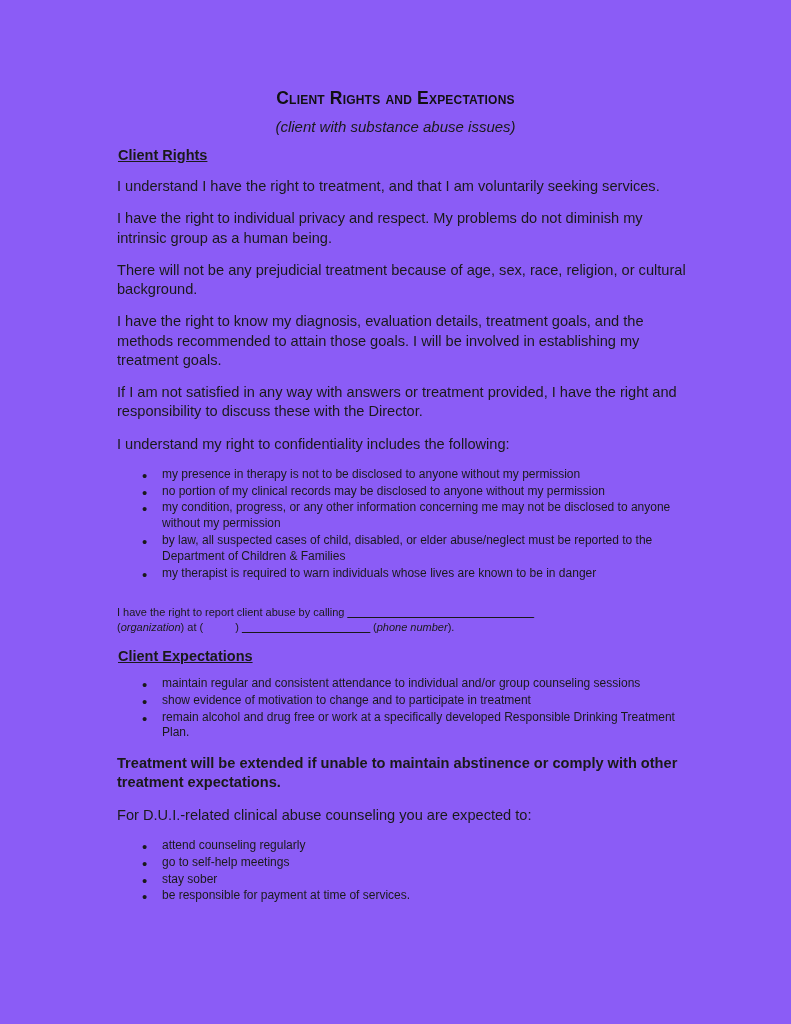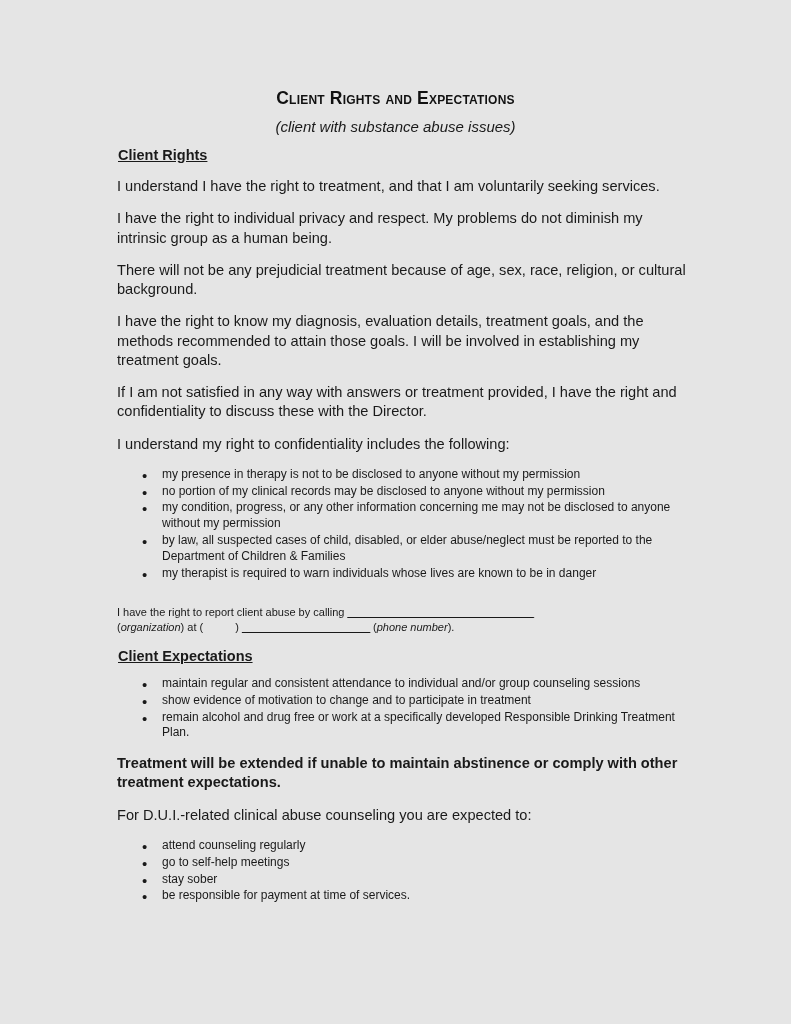--- a/index.html
+++ b/index.html
@@ -11,21 +11,21 @@
     width: 791px;
     height: 1024px;
     font-family: "Liberation Sans", sans-serif;
     color: #1a1a1a;
     -webkit-font-smoothing: antialiased;
   }
   .page {
     position: relative;
     width: 791px;
     height: 1024px;
-    background: #e5e5e5;
+    background: #8b5cf6;
     box-sizing: border-box;
     padding: 88px 97px 0 117px;
   }
   .doc-title {
     text-align: center;
     font-weight: bold;
     font-size: 17.5px;
     font-variant: small-caps;
     letter-spacing: 0.2px;
     margin: 0 0 9px 0;
@@ -107,21 +107,21 @@
 
   <h1 class="doc-title">Client Rights and Expectations</h1>
   <div class="doc-subtitle">(client with substance abuse issues)</div>
 
   <div class="section-heading">Client Rights</div>
 
   <p class="body-para">I understand I have the right to treatment, and that I am voluntarily seeking services.</p>
   <p class="body-para">I have the right to individual privacy and respect. My problems do not diminish my intrinsic group as a human being.</p>
   <p class="body-para">There will not be any prejudicial treatment because of age, sex, race, religion, or cultural background.</p>
   <p class="body-para">I have the right to know my diagnosis, evaluation details, treatment goals, and the methods recommended to attain those goals. I will be involved in establishing my treatment goals.</p>
-  <p class="body-para">If I am not satisfied in any way with answers or treatment provided, I have the right and confidentiality to discuss these with the Director.</p>
+  <p class="body-para">If I am not satisfied in any way with answers or treatment provided, I have the right and responsibility to discuss these with the Director.</p>
   <p class="body-para">I understand my right to confidentiality includes the following:</p>
 
   <ul class="bullets">
     <li>my presence in therapy is not to be disclosed to anyone without my permission</li>
     <li>no portion of my clinical records may be disclosed to anyone without my permission</li>
     <li>my condition, progress, or any other information concerning me may not be disclosed to anyone without my permission</li>
     <li>by law, all suspected cases of child, disabled, or elder abuse/neglect must be reported to the Department of Children &amp; Families</li>
     <li>my therapist is required to warn individuals whose lives are known to be in danger</li>
   </ul>
 

